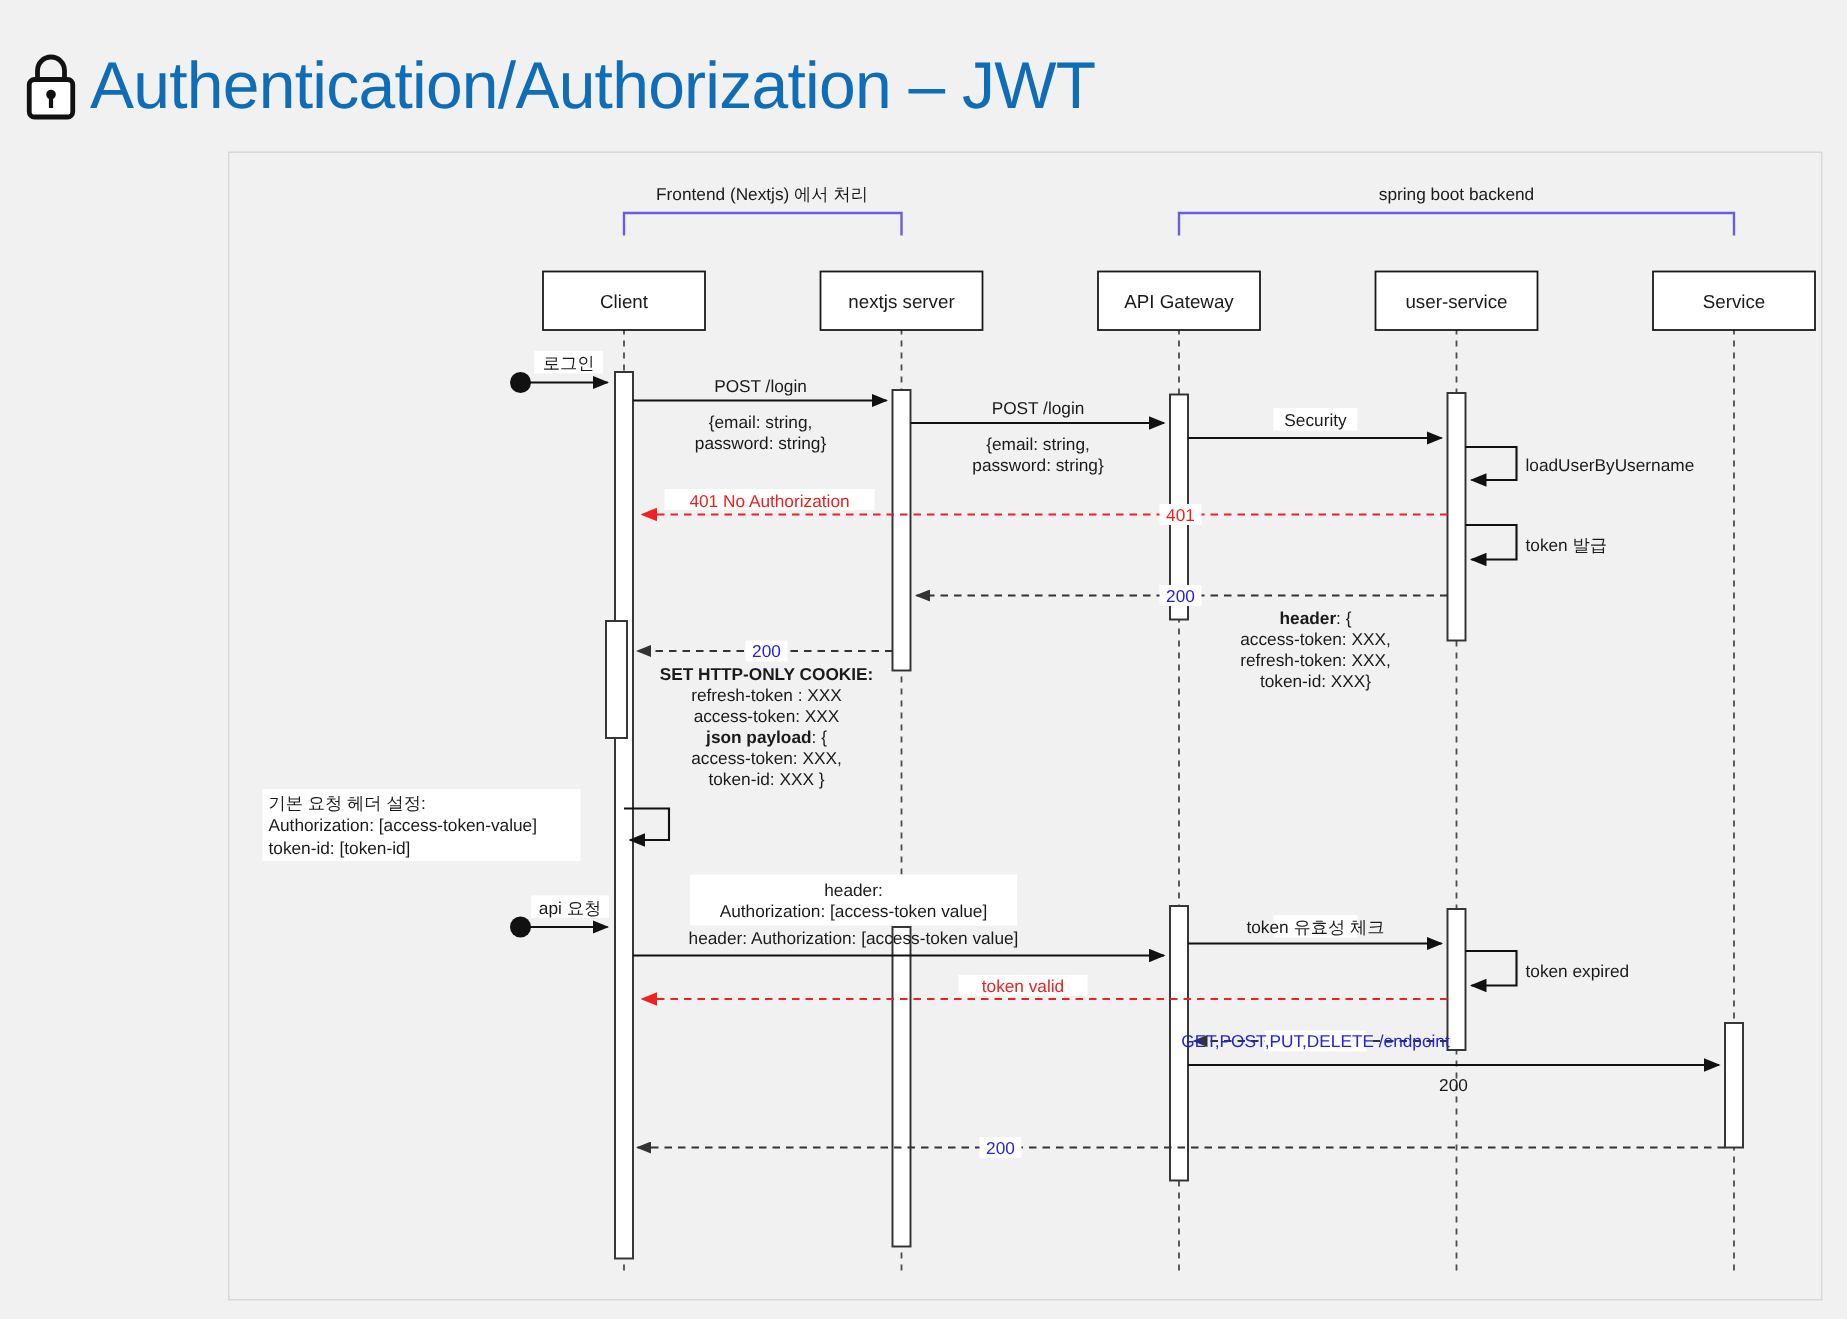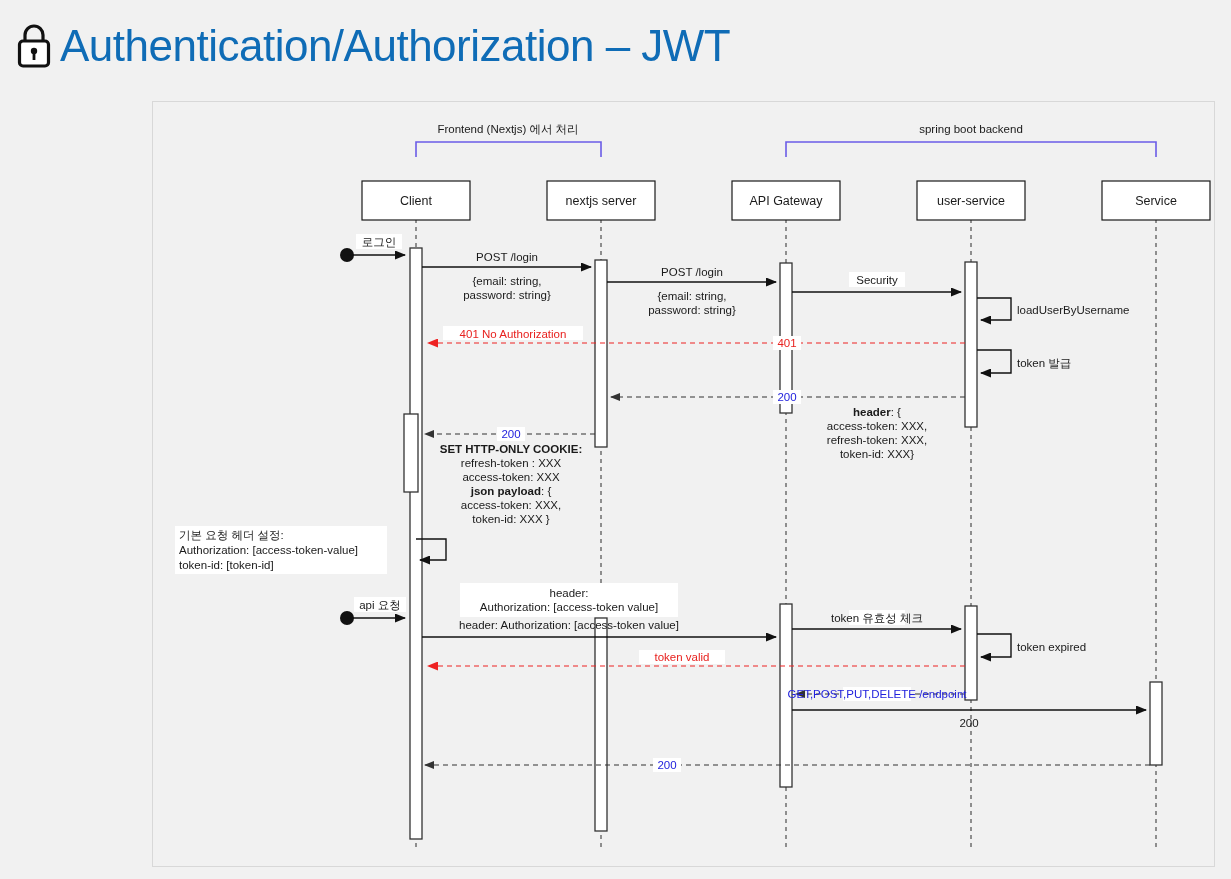--- a/index.html
+++ b/index.html
@@ -3,21 +3,21 @@
 <meta charset="utf-8">
 <style>
   html,body{margin:0;padding:0;}
   body{
     width:1231px;height:879px;
     background:#f1f1f1;
     font-family:"Liberation Sans","DejaVu Sans",sans-serif;
     overflow:hidden;
   }
   #title-bar{
-    position:absolute;left:0;top:0;width:1231px;height:92px;
+    position:absolute;left:0;top:12px;width:1231px;height:92px;
     display:flex;align-items:center;padding-left:14px;box-sizing:border-box;
   }
   #lock-icon{flex:0 0 auto;margin-right:6px;margin-top:4px;}
   #page-title{
     font-size:44px;color:#0f6cb6;font-weight:400;letter-spacing:-0.5px;
     white-space:nowrap;line-height:1;
   }
   #diagram-frame{
     position:absolute;left:152px;top:101px;width:1063px;height:766px;
     background:#f1f1f1;border:1px solid #d8d8d8;box-sizing:border-box;

